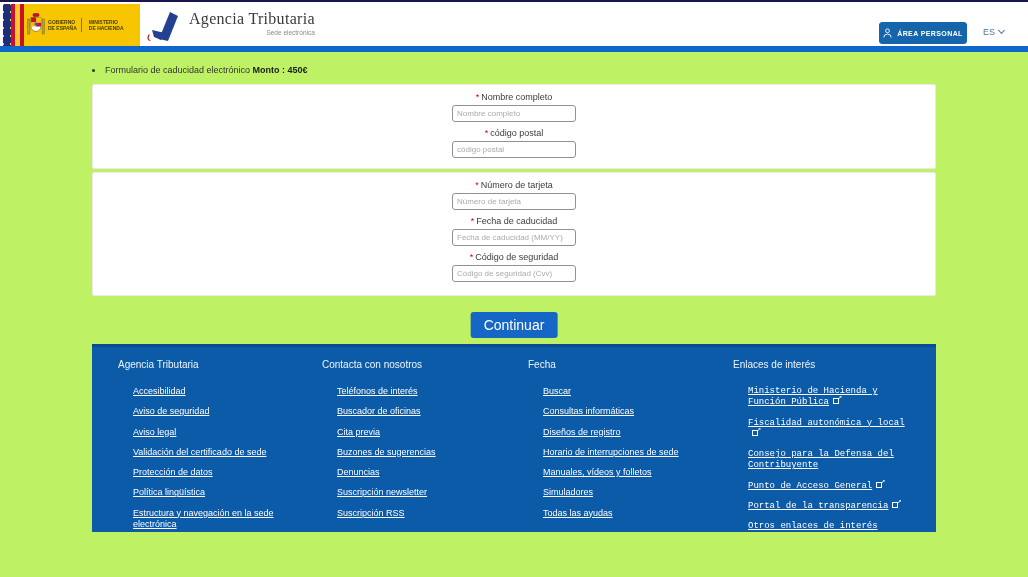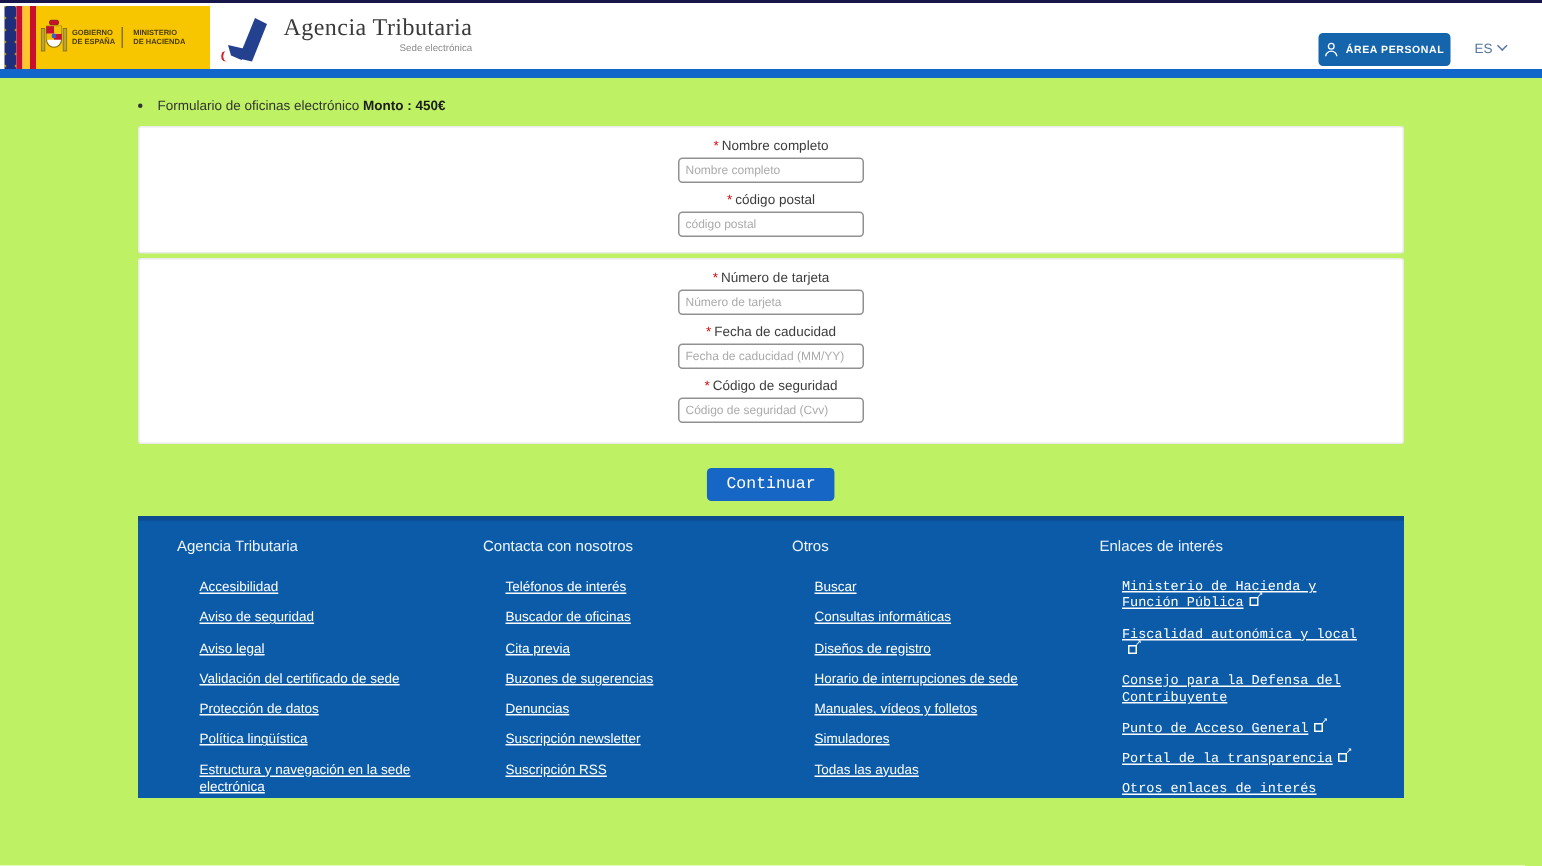--- a/index.html
+++ b/index.html
@@ -46,22 +46,22 @@
   .box2 { top:172px; height:124px; }
   .fields { display:flex; flex-direction:column; align-items:center; padding-top:7px; }
   .field { display:flex; flex-direction:column; align-items:center; margin-bottom:6px; }
   .field .lbl { font-size:9px; color:#3c3c3c; margin-bottom:3px; }
   .req { color:#d40000; margin-right:2px; }
   .field input { width:124px; height:17px; border:1px solid #919191; border-radius:3px; font-size:8px;
     padding:0 4px; color:#333; font-family:"Liberation Sans", sans-serif; }
   .field input::placeholder { color:#ababab; }
 
   .submit { position:absolute; top:312px; left:50%; transform:translateX(-50%); background:#1666c5;
-    color:#fff; font-size:11px; border:none; border-radius:3px; padding:5px 13px; cursor:pointer;
-    font-family:Liberation Mono, monospace; }
+    color:#fff; font-size:14px; border:none; border-radius:3px; padding:5px 13px; cursor:pointer;
+    font-family:Liberation Sans, sans-serif; }
 
   
   .footer { position:absolute; left:92px; top:344px; width:844px; height:188px; background:#0b5ba8;
     border-top:3px solid #0a4c8f; }
   .footer-cols { display:grid; grid-template-columns:204px 206px 205px 1fr; padding:12px 8px 0 26px; }
   .fcol h4 { font-size:10px; font-weight:normal; color:#eef4fb; margin-bottom:16px; }
   .fcol a { display:block; font-size:9px; color:#ffffff; text-decoration:underline; margin:0 0 9px 15px;
     line-height:1.25; cursor:pointer; }
   .fcol.c4 a { max-width:163px;font-family:Liberation Mono, monospace; }
   .ext { position:relative; display:inline-block; width:6px; height:6px; border:1px solid #fff; margin-left:4px; }
@@ -126,21 +126,21 @@
 
     <div class="lang">
       <span>ES</span>
       <span class="chev"></span>
     </div>
   </div>
   <div class="header-bar"></div>
 
   <ul class="form-title">
     <li>
-      <span>Formulario de oficinas electrónico</span>
+      <span>Formulario de caducidad electrónico</span>
       <span class="amount">Monto : 450€</span>
     </li>
   </ul>
 
   <div class="fieldbox box2">
     <div class="fields">
       <div class="field">
         <span class="lbl"><span class="req">*</span><span>Número de tarjeta</span></span>
         <input type="text" placeholder="Número de tarjeta" style="">
       </div>
@@ -189,21 +189,21 @@
         <a>Teléfonos de interés</a>
         <a>Buscador de oficinas</a>
         <a>Cita previa</a>
         <a>Buzones de sugerencias</a>
         <a>Denuncias</a>
         <a>Suscripción newsletter</a>
         <a>Suscripción RSS</a>
       </div>
 
       <div class="fcol">
-        <h4>Otros</h4>
+        <h4>Fecha</h4>
         <a>Buscar</a>
         <a>Consultas informáticas</a>
         <a>Diseños de registro</a>
         <a>Horario de interrupciones de sede</a>
         <a>Manuales, vídeos y folletos</a>
         <a>Simuladores</a>
         <a>Todas las ayudas</a>
       </div>
 
       <div class="fcol c4">

